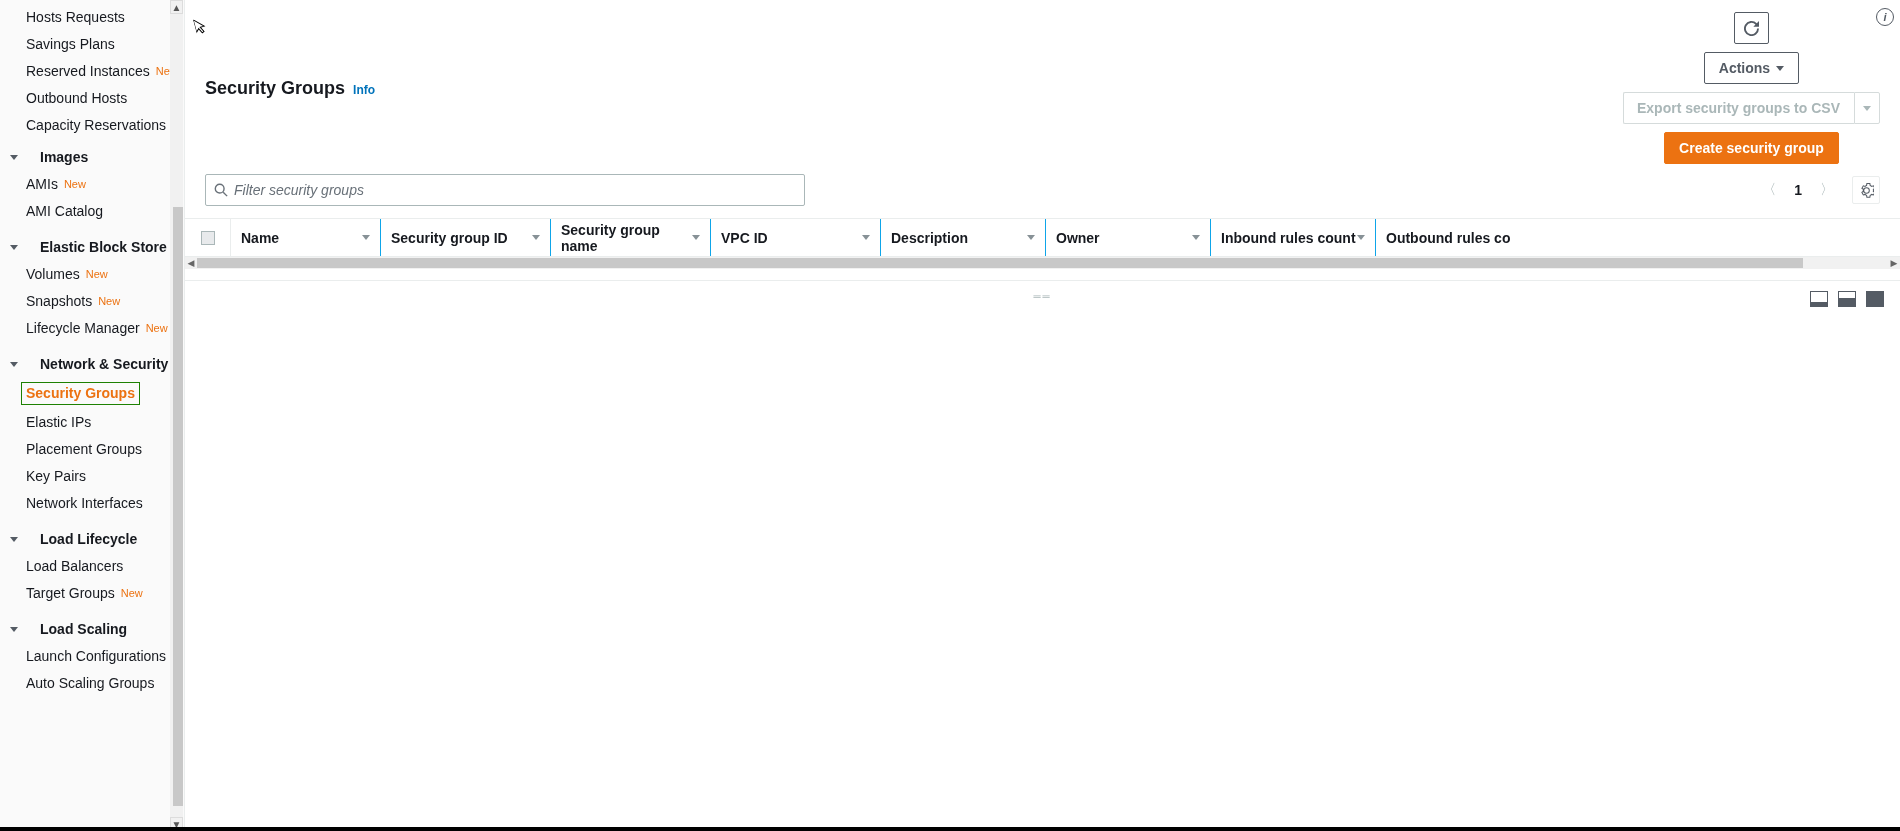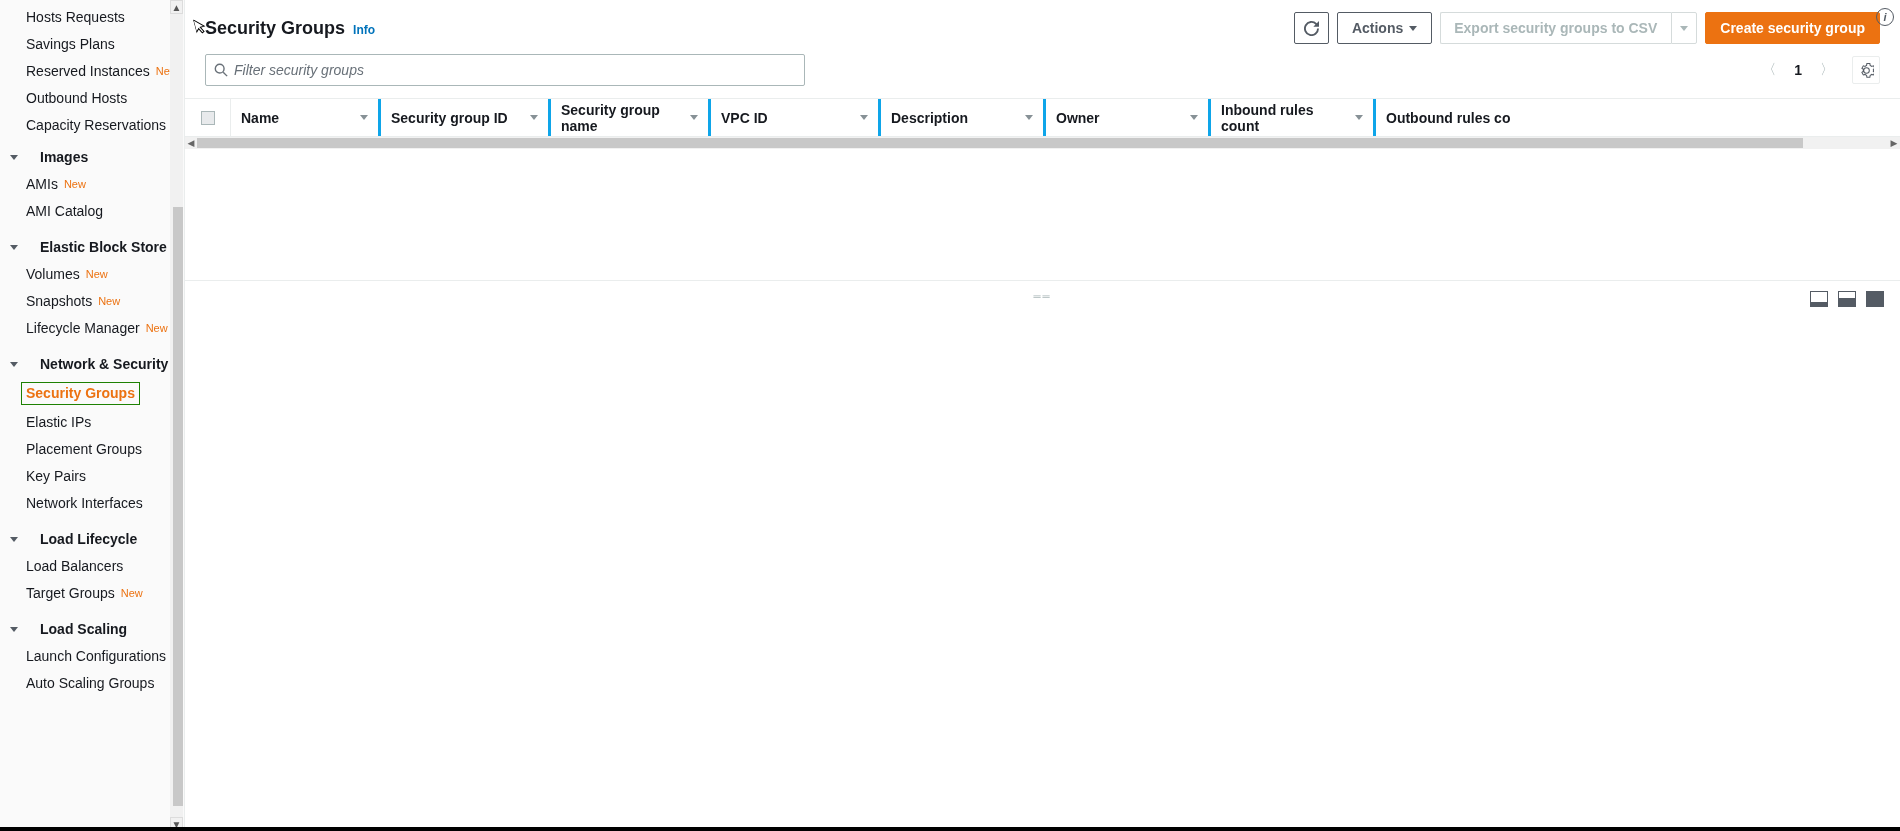--- a/index.html
+++ b/index.html
@@ -120,21 +120,21 @@
   }
   .header-row {
     display: flex;
     align-items: center;
     justify-content: space-between;
     padding: 12px 20px 0 20px;
   }
   .title-wrap { display: flex; align-items: baseline; gap: 8px; }
   .page-title { font-size: 18px; font-weight: 700; color: #16191f; }
   .info-link { color: #0073bb; font-size: 12px; font-weight: 700; cursor: pointer; }
-  .actions-wrap { display: flex; align-items: center; gap: 8px; }
+  .actions-wrap { display: flex; align-items: center; gap: 8px; flex-direction: column; }
 
   .btn {
     display: inline-flex;
     align-items: center;
     gap: 6px;
     height: 32px;
     padding: 0 14px;
     border: 1px solid #545b64;
     background: #ffffff;
     color: #545b64;
@@ -220,21 +220,21 @@
     overflow: hidden;
   }
   .th {
     display: flex;
     align-items: center;
     justify-content: space-between;
     padding: 0 10px;
     font-weight: 700;
     font-size: 14px;
     color: #16191f;
-    border-right: 3px solid #0ea5e9;
+    border-right: 1px solid #0ea5e9;
     height: 100%;
     flex-shrink: 0;
   }
   .th.check { width: 46px; justify-content: center; border-right: 1px solid #eaeded; }
   .th.name { width: 150px; }
   .th.sgid { width: 170px; text-align: right; }
   .th.sgname { width: 160px; }
   .th.vpc { width: 170px; }
   .th.desc { width: 165px; }
   .th.owner { width: 165px; }

